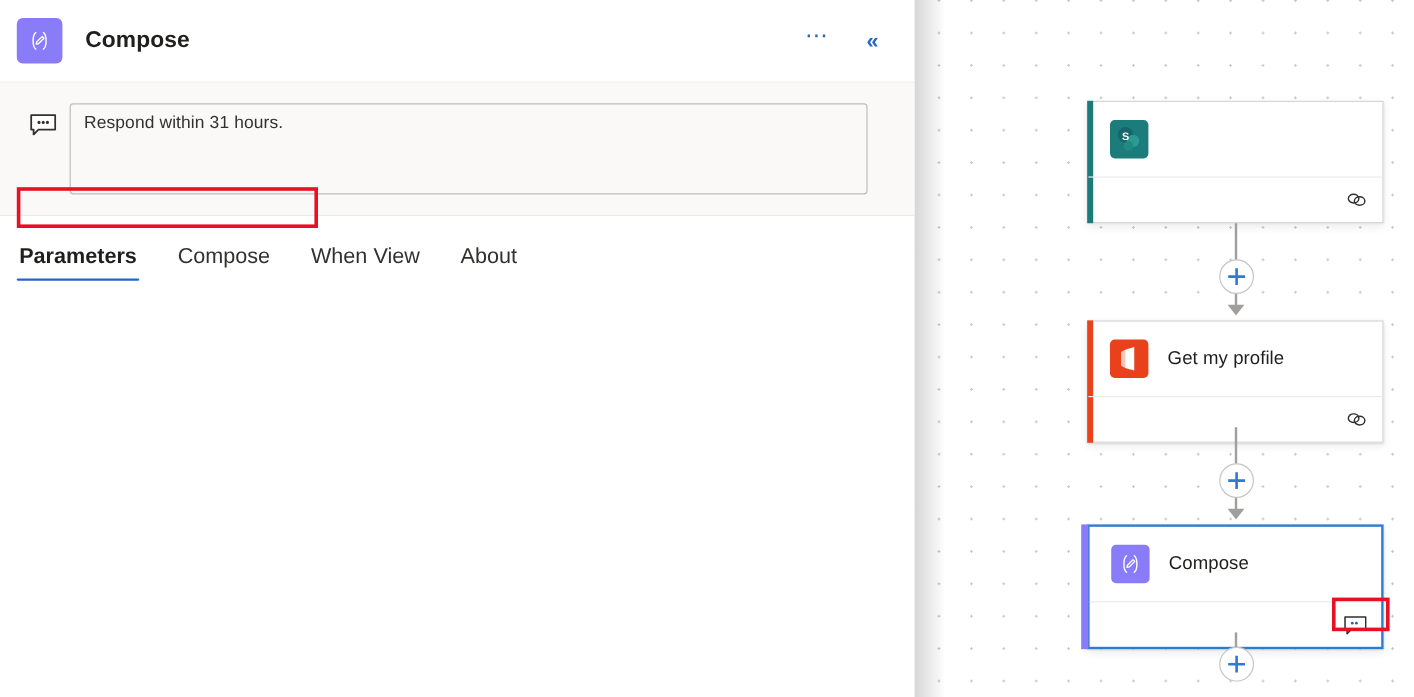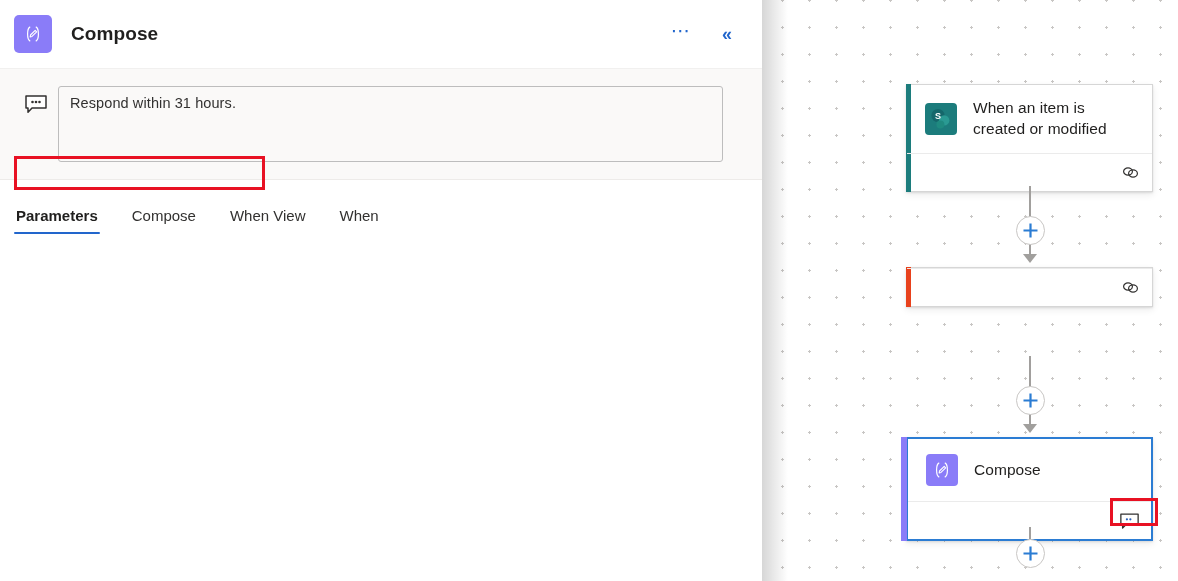--- a/index.html
+++ b/index.html
@@ -133,21 +133,21 @@
   .tabs {
     display: flex;
     align-items: flex-end;
     height: 54px;
     padding: 0 14px;
     gap: 30px;
     box-sizing: border-box;
   }
   .tab {
     position: relative;
-    font-size: 15px;
+    font-size: 18px;
     color: #323130;
     padding: 0 2px 10px 2px;
     cursor: pointer;
     white-space: nowrap;
   }
   .tab.active {
     font-weight: 700;
     color: #201f1e;
   }
   .tab.active::after {
@@ -347,42 +347,41 @@
       </div>
       <div class="comment-box"></div>
       <div class="comment-text">Respond within 31 hours.</div>
       <div class="highlight-red hl-comment"></div>
     </div>
 
     <div class="tabs">
       <div class="tab active">Parameters</div>
       <div class="tab">Compose</div>
       <div class="tab">When View</div>
-      <div class="tab">When</div>
+      <div class="tab">About</div>
     </div>
 
   </div>
 
   <div class="canvas">
     <div class="canvas-shadow"></div>
 
     <div class="flow">
 
       <div class="node" style="left:0px; top:84px;">
         <div class="node-accent" style="background:#1c7c7c;"></div>
         <div class="node-body">
           <div class="node-ico" style="background:#1c7c7c;">
             <svg width="26" height="26" viewBox="0 0 26 26">
               <circle cx="10" cy="9.5" r="6.6" fill="#15676b"></circle>
               <circle cx="16.2" cy="14.4" r="5.2" fill="#2a9a93"></circle>
               <circle cx="12.4" cy="18.6" r="4" fill="#1f8a80"></circle>
               <text x="10" y="13.4" font-family="Liberation Sans, sans-serif" font-size="9" font-weight="bold" fill="#ffffff" text-anchor="middle">S</text>
             </svg>
           </div>
-          <div class="node-label">When an item is created or modified</div>
         </div>
         <div class="node-footer">
           <div class="footer-icon">
             <svg width="17" height="13" viewBox="0 0 17 13">
               <ellipse cx="6" cy="5.5" rx="4.4" ry="3.6" fill="none" stroke="#323130" stroke-width="1.2"></ellipse>
               <ellipse cx="11" cy="7.5" rx="4.4" ry="3.6" fill="none" stroke="#323130" stroke-width="1.2"></ellipse>
             </svg>
           </div>
         </div>
       </div>
@@ -390,20 +389,29 @@
       <div class="connector" style="top:186px; height:70px;"></div>
       <div class="plus-btn" style="top:216px;">
         <svg width="17" height="17" viewBox="0 0 17 17">
           <path d="M8.5 1.5 V15.5 M1.5 8.5 H15.5" stroke="#2b7cd3" stroke-width="2.2" stroke-linecap="butt"></path>
         </svg>
       </div>
       <div class="arrowhead" style="top:254px;"></div>
 
       <div class="node" style="left:0px; top:267px;">
         <div class="node-accent" style="background:#e8411c;"></div>
+        <div class="node-body">
+          <div class="node-ico" style="background:#e8411c;">
+            <svg width="26" height="26" viewBox="0 0 26 26">
+              <path d="M9.6 5.4 L17.2 3.2 V22.8 L9.6 20.6 Z" fill="#ffffff"></path>
+              <path d="M9.6 5.4 L6.2 7.3 V18.7 L9.6 20.6 Z" fill="#f7c6b8"></path>
+            </svg>
+          </div>
+          <div class="node-label">Get my profile</div>
+        </div>
         <div class="node-footer">
           <div class="footer-icon">
             <svg width="17" height="13" viewBox="0 0 17 13">
               <ellipse cx="6" cy="5.5" rx="4.4" ry="3.6" fill="none" stroke="#323130" stroke-width="1.2"></ellipse>
               <ellipse cx="11" cy="7.5" rx="4.4" ry="3.6" fill="none" stroke="#323130" stroke-width="1.2"></ellipse>
             </svg>
           </div>
         </div>
       </div>
 

